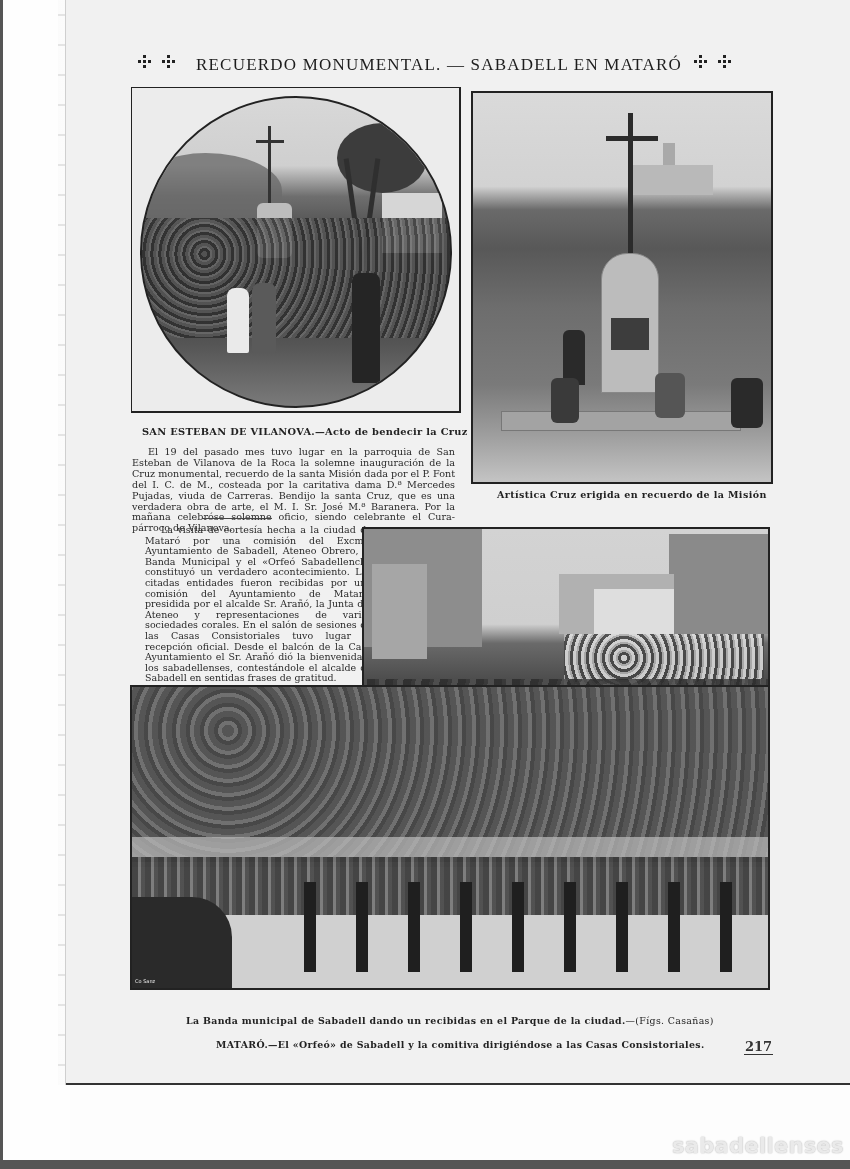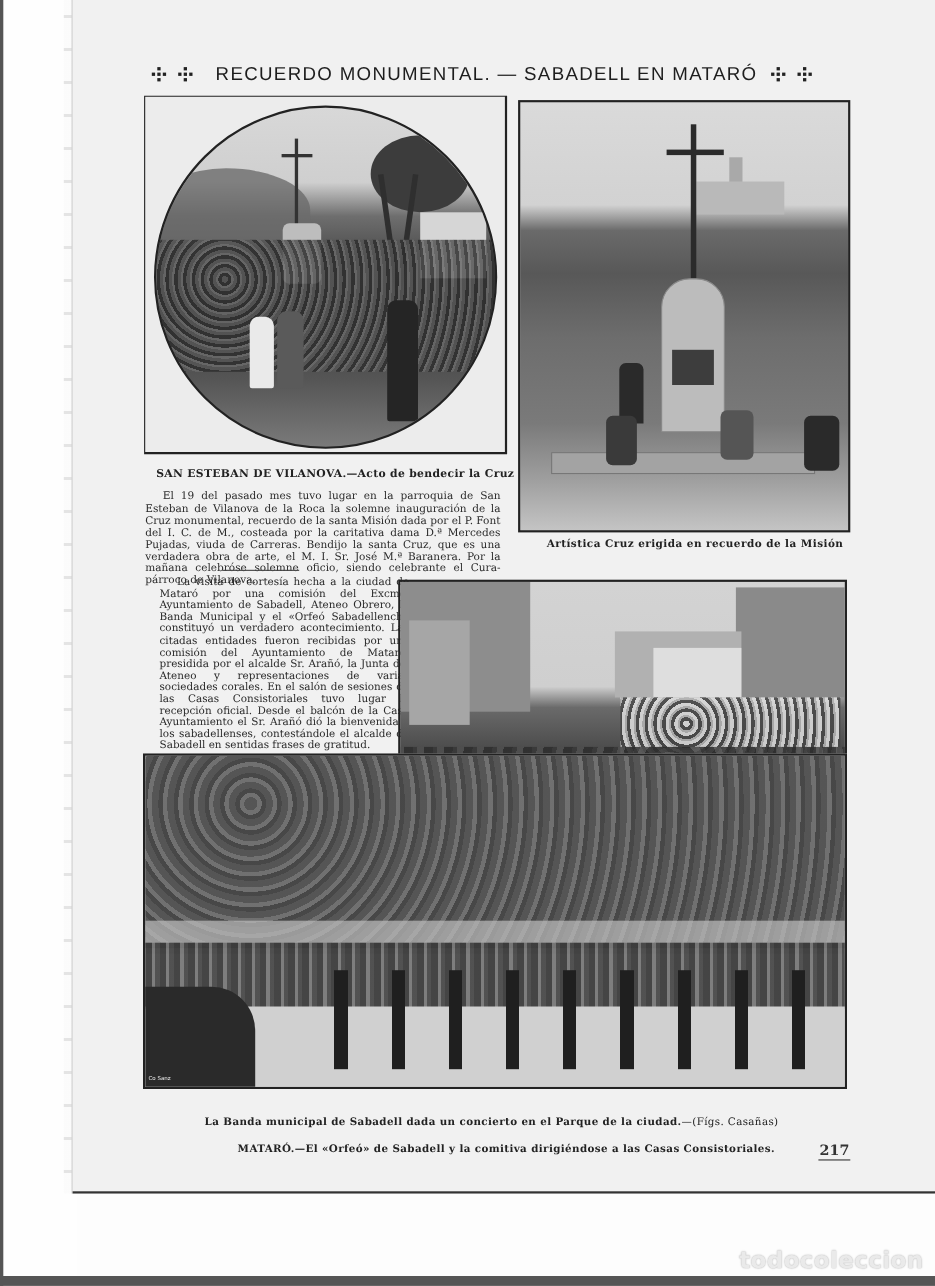--- a/index.html
+++ b/index.html
@@ -9,22 +9,22 @@
   
   .backing { position: absolute; left: 0; top: 0; width: 70px; height: 1169px; background: #fefefe; border-left: 3px solid #555; }
   .backing-strip { position: absolute; left: 58px; top: 0; width: 16px; height: 1085px;
     background: repeating-linear-gradient(180deg, #fafafa 0 14px, #d9d9d9 14px 16px, #fafafa 16px 30px); opacity: .7; }
 
   
   .page { position: absolute; left: 66px; top: 0; width: 784px; height: 1085px; background: #f1f1f1;
     border-bottom: 2px solid #333; box-shadow: -1px 0 0 #cfcfcf; }
   .bottom-bar { position: absolute; left: 0; top: 1160px; width: 850px; height: 9px; background: #555; }
 
-  .header { position: absolute; left: 138px; top: 55px; width: 640px; height: 26px; display: flex; align-items: center;
-    font-family: Liberation Sans, sans-serif; font-size: 17px; letter-spacing: 1.2px; color: #1d1d1d; }
+  .header { position: absolute; left: 138px; top: 55px; width: 640px; height: 26px; display: flex; 
+    font-family: Liberation Serif, serif; font-size: 17px; letter-spacing: 1.2px; color: #1d1d1d; }
   .orn { display: inline-block; width: 14px; height: 14px; position: relative; margin-right: 10px; }
   .orn i { position: absolute; width: 3px; height: 3px; background: #222; }
   .header .title { margin-left: 10px; margin-right: 12px; white-space: nowrap; }
 
   .photo { position: absolute; border: 2px solid #222; overflow: hidden; }
   .caption { position: absolute; font-family: "DejaVu Serif", serif; font-weight: bold; color: #222; white-space: nowrap; }
   .body-text { position: absolute; font-family: "DejaVu Serif", serif; font-size: 9.6px; line-height: 10.9px;
     text-align: justify; color: #2a2a2a; }
   .body-text p { text-indent: 16px; }
   .rule { position: absolute; height: 1px; background: #444; }
@@ -140,19 +140,19 @@
               background:repeating-linear-gradient(90deg,#2b2b2b 0 6px,#6e6e6e 6px 9px,#3a3a3a 9px 13px);opacity:.85"></div>
   <div style="position:absolute;left:0;top:228px;width:640px;height:77px;background:#d0d0d0"></div>
   <div style="position:absolute;left:150px;top:195px;width:480px;height:90px;
               background:repeating-linear-gradient(90deg,transparent 0 22px,#1f1f1f 22px 34px,transparent 34px 52px);"></div>
   <div style="position:absolute;left:0;top:210px;width:100px;height:95px;background:#2a2a2a;border-radius:0 40px 0 0"></div>
   <div style="position:absolute;left:3px;top:291px;font-size:5px;color:#eee;font-family:'DejaVu Sans',sans-serif">Co Sanz</div>
 </div>
 
 <div class="caption" style="left:216px;top:1003px;font-size:9.4px;letter-spacing:.35px;margin-top:36px;">MATARÓ.—El «Orfeó» de Sabadell y la comitiva dirigiéndose a las Casas Consistoriales.</div>
 <div class="caption" style="left:186px;top:1015px;font-size:9.4px;letter-spacing:.35px;">
-  <span>La Banda municipal de Sabadell dada un concierto en el Parque de la ciudad.</span><span style="font-weight:normal;">—(Fígs. Casañas)</span>
+  <span>La Banda municipal de Sabadell dando un recibidas en el Parque de la ciudad.</span><span style="font-weight:normal;">—(Fígs. Casañas)</span>
 </div>
 
 <div class="page-num">217</div>
 
 <div class="bottom-bar"></div>
-<div class="watermark">todocoleccion</div>
+<div class="watermark">sabadellenses</div>
 
 </body></html>

